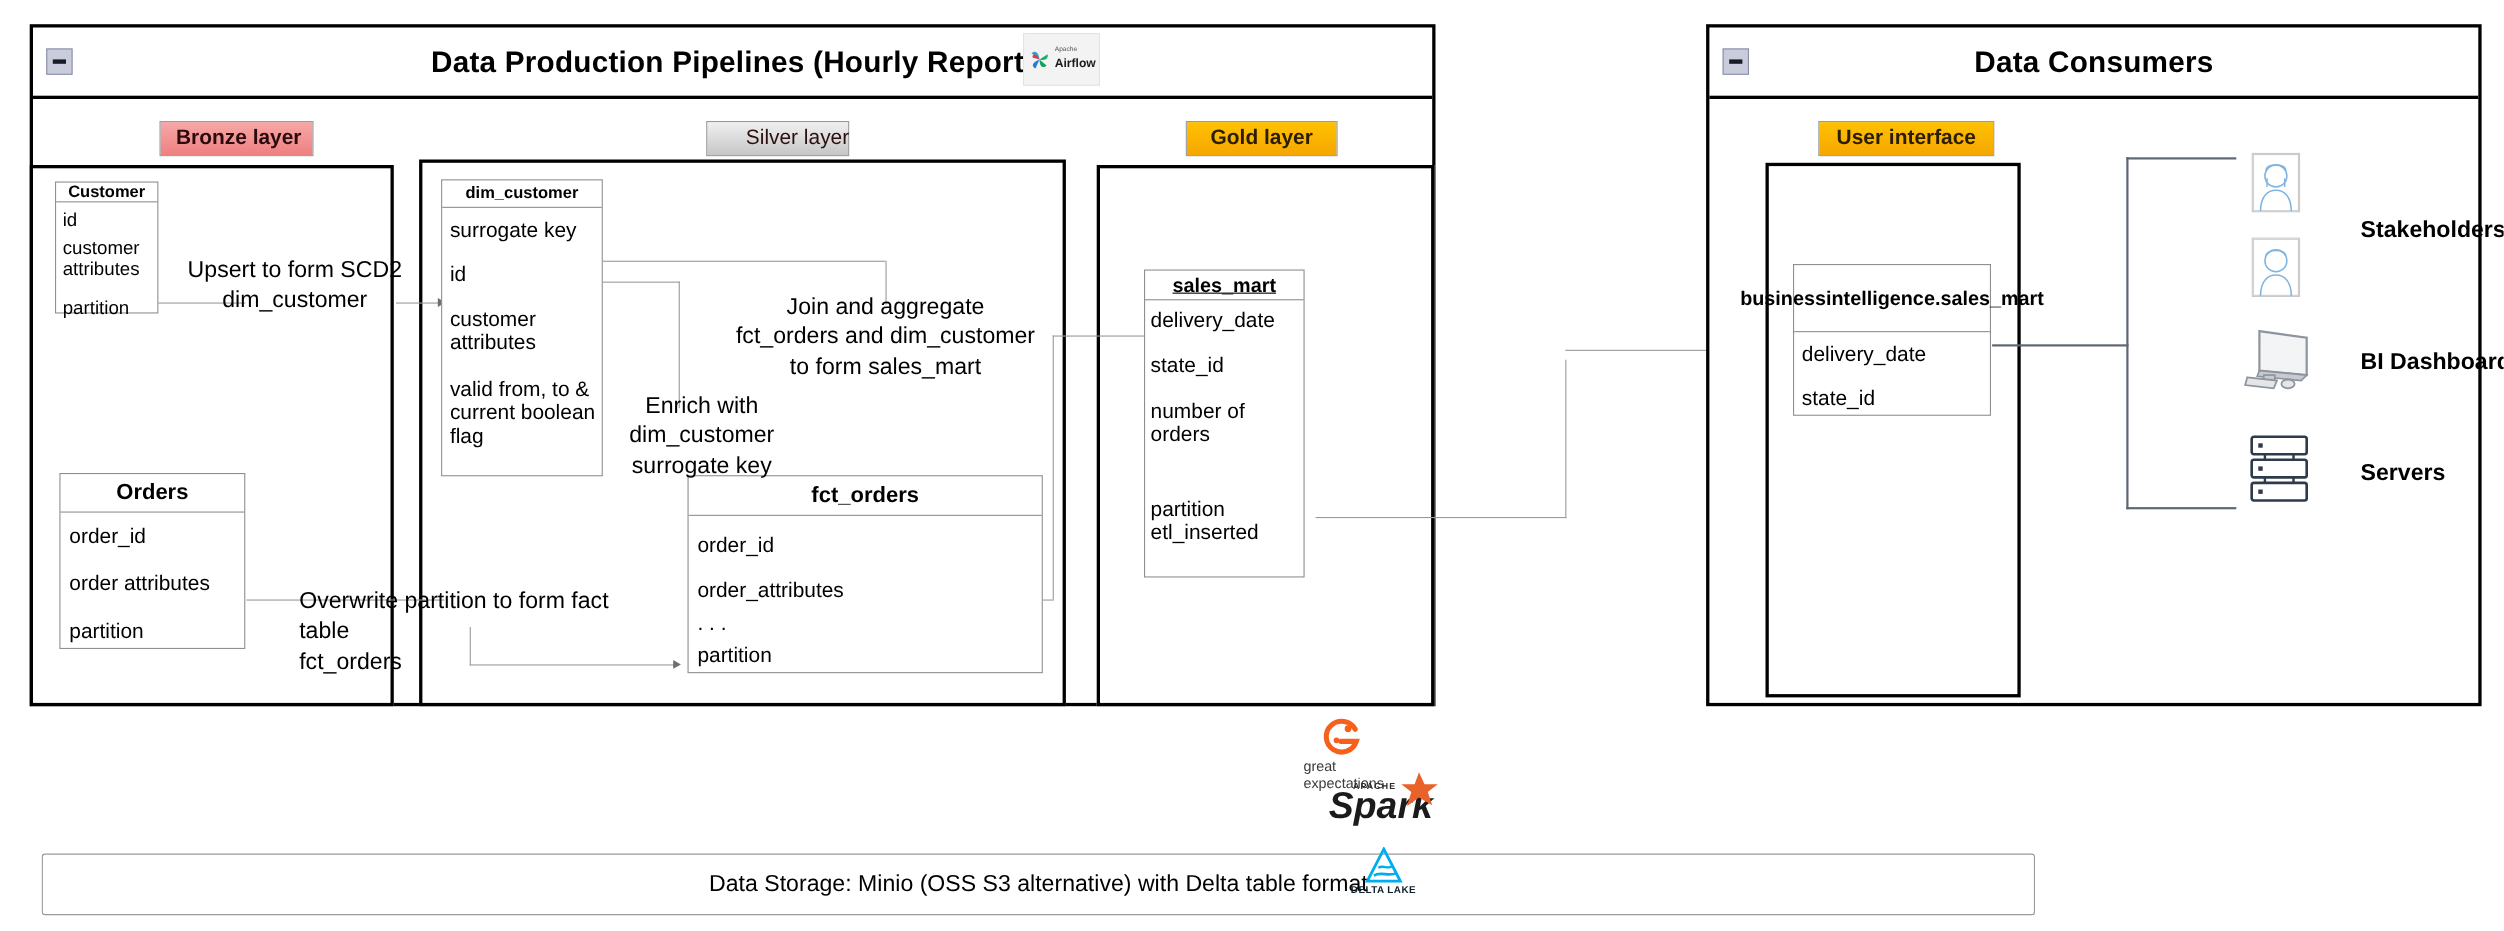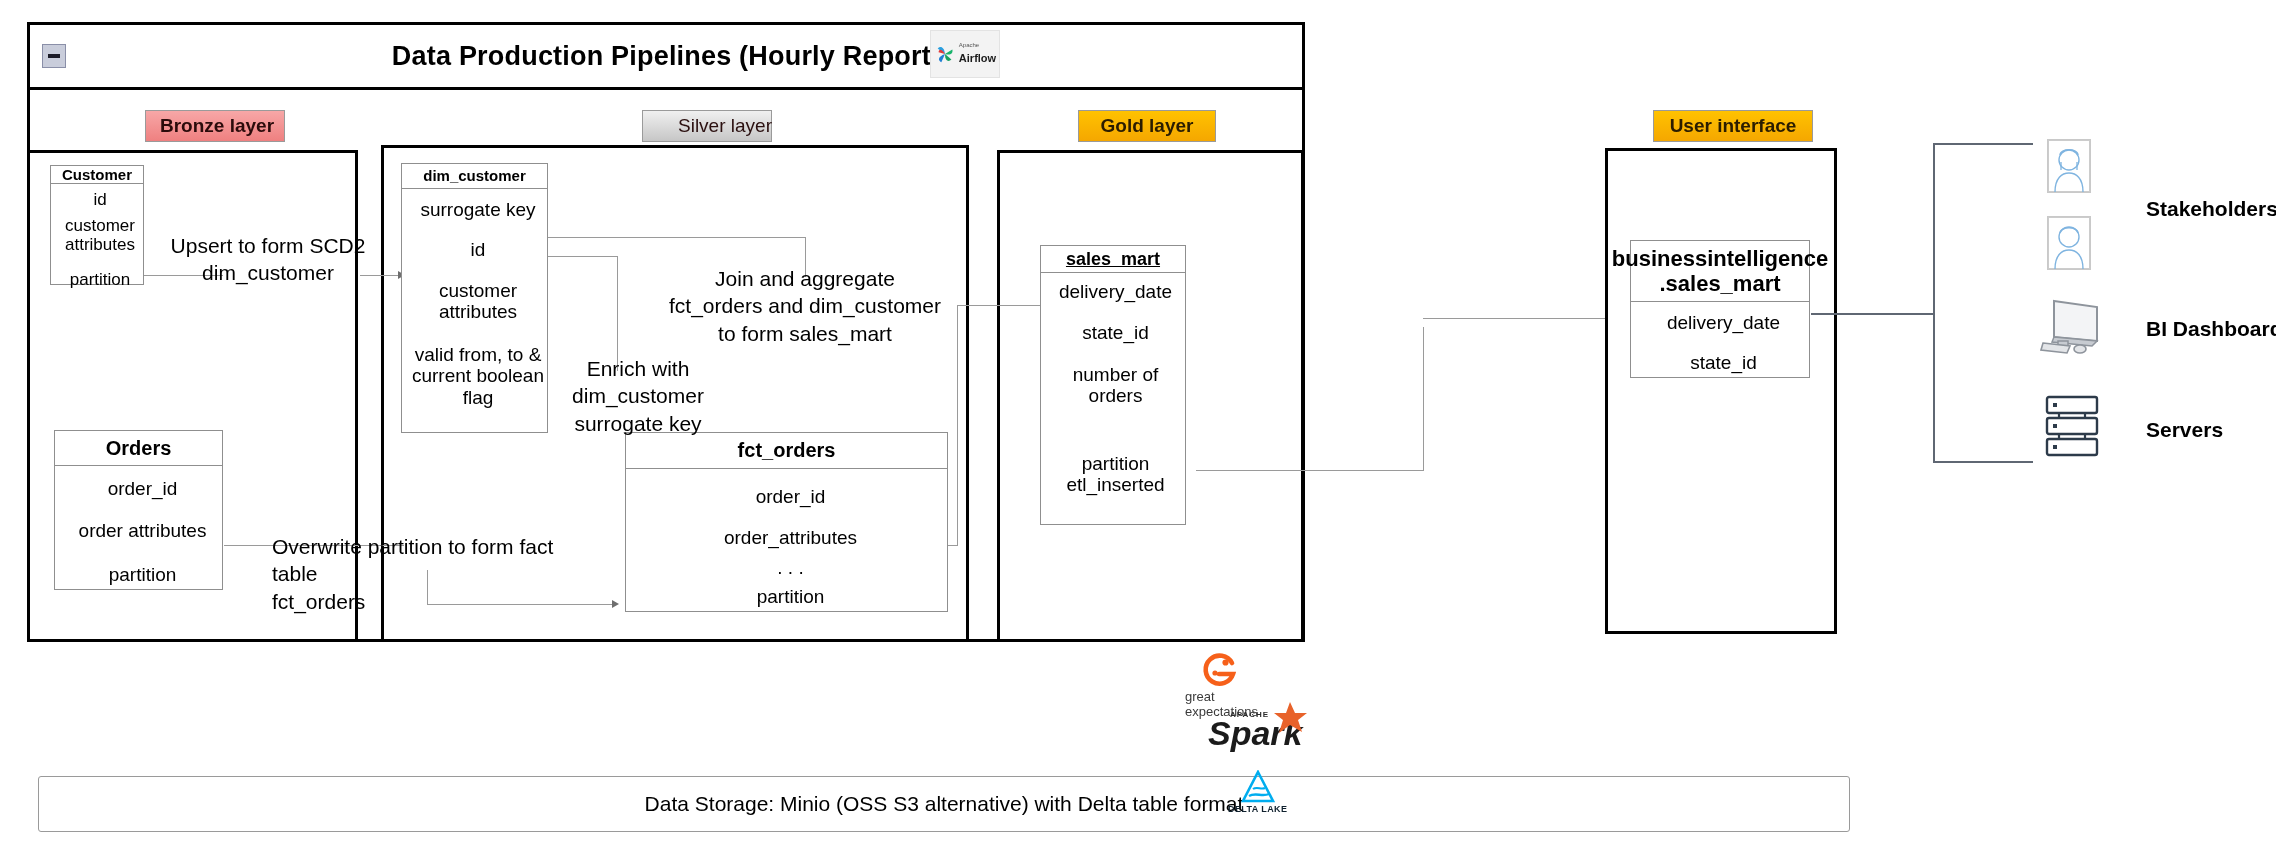--- a/index.html
+++ b/index.html
@@ -25,21 +25,21 @@
   .badge-silver{background:linear-gradient(180deg,#f0f0f0,#c6c6c6);color:#2b1010;font-weight:normal;}
   .badge-gold{background:linear-gradient(180deg,#ffc200,#f5a700);color:#2b1d00;}
 
   
   .layer-frame{border:3px solid #000;background:#fff;}
 
   
   .ent{border:1px solid #8f8f8f;background:#fff;display:flex;flex-direction:column;}
   .ent-head{border-bottom:1px solid #8f8f8f;font-weight:bold;text-align:center;
     display:flex;align-items:center;justify-content:center;line-height:1.15;}
-  .ent-body{flex:1;display:flex;flex-direction:column;padding:6px 0 4px 6px;align-items:center;}
+  .ent-body{flex:1;display:flex;flex-direction:column;padding:6px 0 4px 6px;}
   .ent-row{line-height:1.12;}
 
   
   .lbl{text-align:center;line-height:1.3;white-space:pre-line;}
 
   
   .ln{position:absolute;background:#9a9a9a;}
   .ln.h{height:1px;}
   .ln.v{width:1px;}
   .ln.dark{background:#5f6773;}
@@ -189,27 +189,35 @@
 
   <div class="abs lbl" style="left:548px;top:355px;width:180px;font-size:21px;">Enrich with
 dim_customer
 surrogate key</div>
 
   <div class="abs lbl" style="left:645px;top:265px;width:320px;font-size:21px;">Join and aggregate
 fct_orders and dim_customer
 to form sales_mart</div>
 
 
+  <div class="abs container-box" style="left:1551px;top:22px;width:705px;height:620px;">
+    <div class="container-header" style="height:62px;">
+      <span class="collapse-icon">
+          <i></i>
+        </span>
+      <span class="container-title">Data Consumers</span>
+    </div>
+  </div>
 
   <div class="abs badge badge-gold" style="left:1653px;top:110px;width:160px;">User interface</div>
 
   <div class="abs layer-frame" style="left:1605px;top:148px;width:232px;height:486px;"></div>
 
   <div class="abs ent" style="left:1630px;top:240px;width:180px;height:138px;font-size:19px;">
-    <div class="ent-head" style="height:62px;font-size:22px;flex-direction:column;">
+    <div class="ent-head" style="height:62px;font-size:18px;flex-direction:row;">
       <span>businessintelligence</span>
       <span>.sales_mart</span>
     </div>
     <div class="ent-body" style="padding-left:7px;">
       <div class="ent-row" style="margin-top:4px;">delivery_date</div>
       <div class="ent-row" style="margin-top:18px;">state_id</div>
     </div>
   </div>
 
   <div class="abs ln dark h" style="left:1933px;top:143px;width:100px;"></div>

